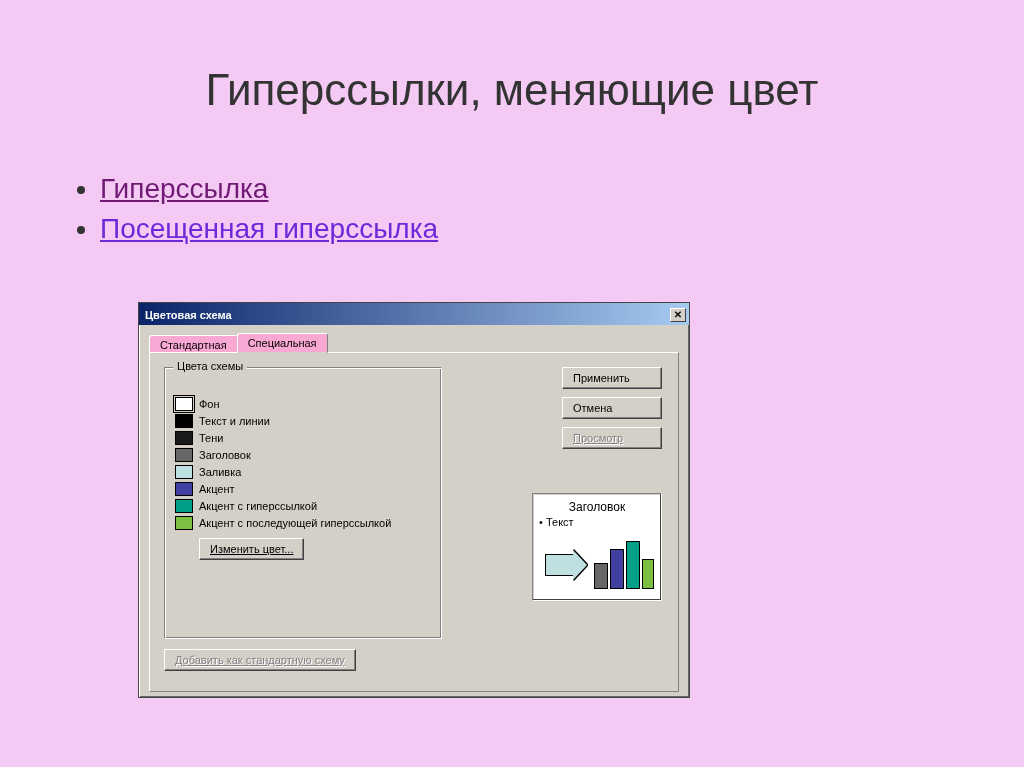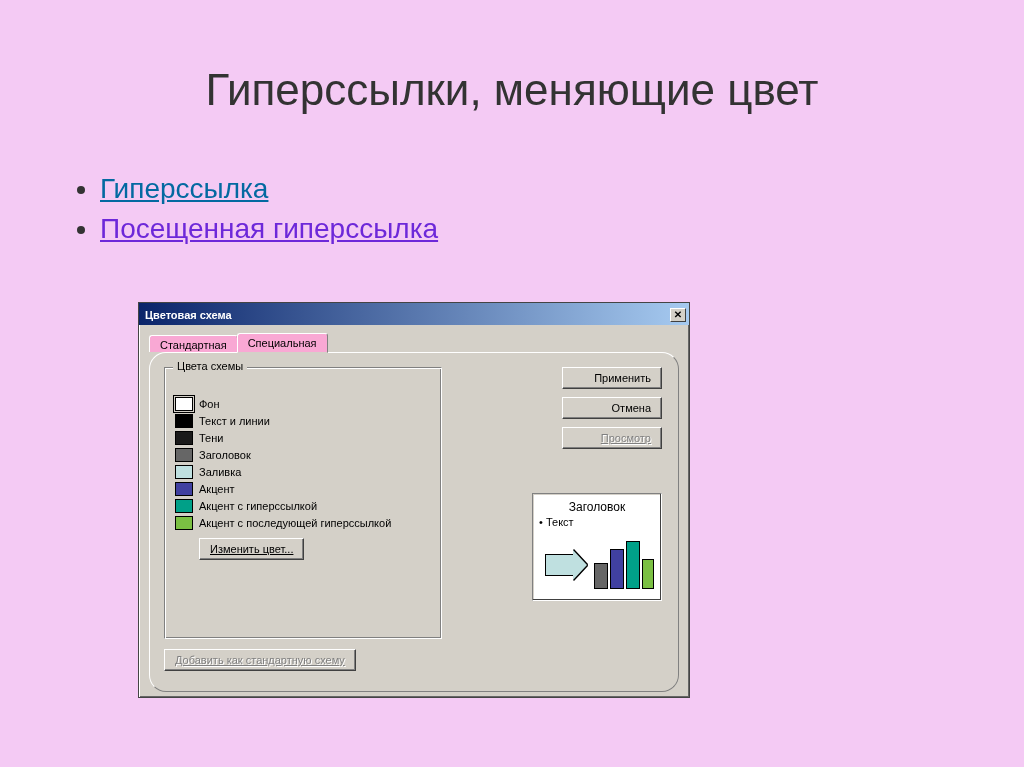--- a/index.html
+++ b/index.html
@@ -19,21 +19,21 @@
     padding-bottom: 30px;
     font-weight: normal;
     margin: 0;
   }
   .bullets {
     padding-left: 100px;
     font-size: 28px;
     color: #333;
   }
   .bullets li { margin-bottom: 8px; }
-  .link1 { color: #0369a1; }
+  .link1 { color: #701a75; }
   .link2 { color: #6d28d9; text-decoration: underline; }
 
   
   .dialog {
     position: absolute;
     left: 138px;
     top: 302px;
     width: 552px;
     height: 396px;
     background: #d4d0c8;
@@ -105,21 +105,20 @@
     padding-bottom: 3px;
   }
   .tab-content {
     border-top: 1px solid #fff;
     border-left: 1px solid #fff;
     border-right: 1px solid #808080;
     border-bottom: 1px solid #808080;
     height: 340px;
     position: relative;
     padding: 14px;
-    border-radius: 17px;
   }
 
   .groupbox {
     position: absolute;
     left: 14px;
     top: 14px;
     width: 278px;
     height: 272px;
     border-top: 1px solid #808080;
     border-left: 1px solid #808080;
@@ -164,21 +163,21 @@
     background: #d4d0c8;
     border-top: 1px solid #fff;
     border-left: 1px solid #fff;
     border-right: 1px solid #404040;
     border-bottom: 1px solid #404040;
     box-shadow: -1px -1px 0 #808080 inset;
     font-size: 11px;
     font-family: Tahoma, Arial, sans-serif;
     padding: 4px 10px;
     cursor: pointer;
-    text-align: right;
+    text-align: left;
     display: inline-block;
     min-width: 90px;
   }
   .win-btn.disabled {
     color: #808080;
     text-shadow: 1px 1px 0 #fff;
     cursor: default;
   }
   .underline-first { text-decoration: underline; text-decoration-thickness: 1px; }
 

